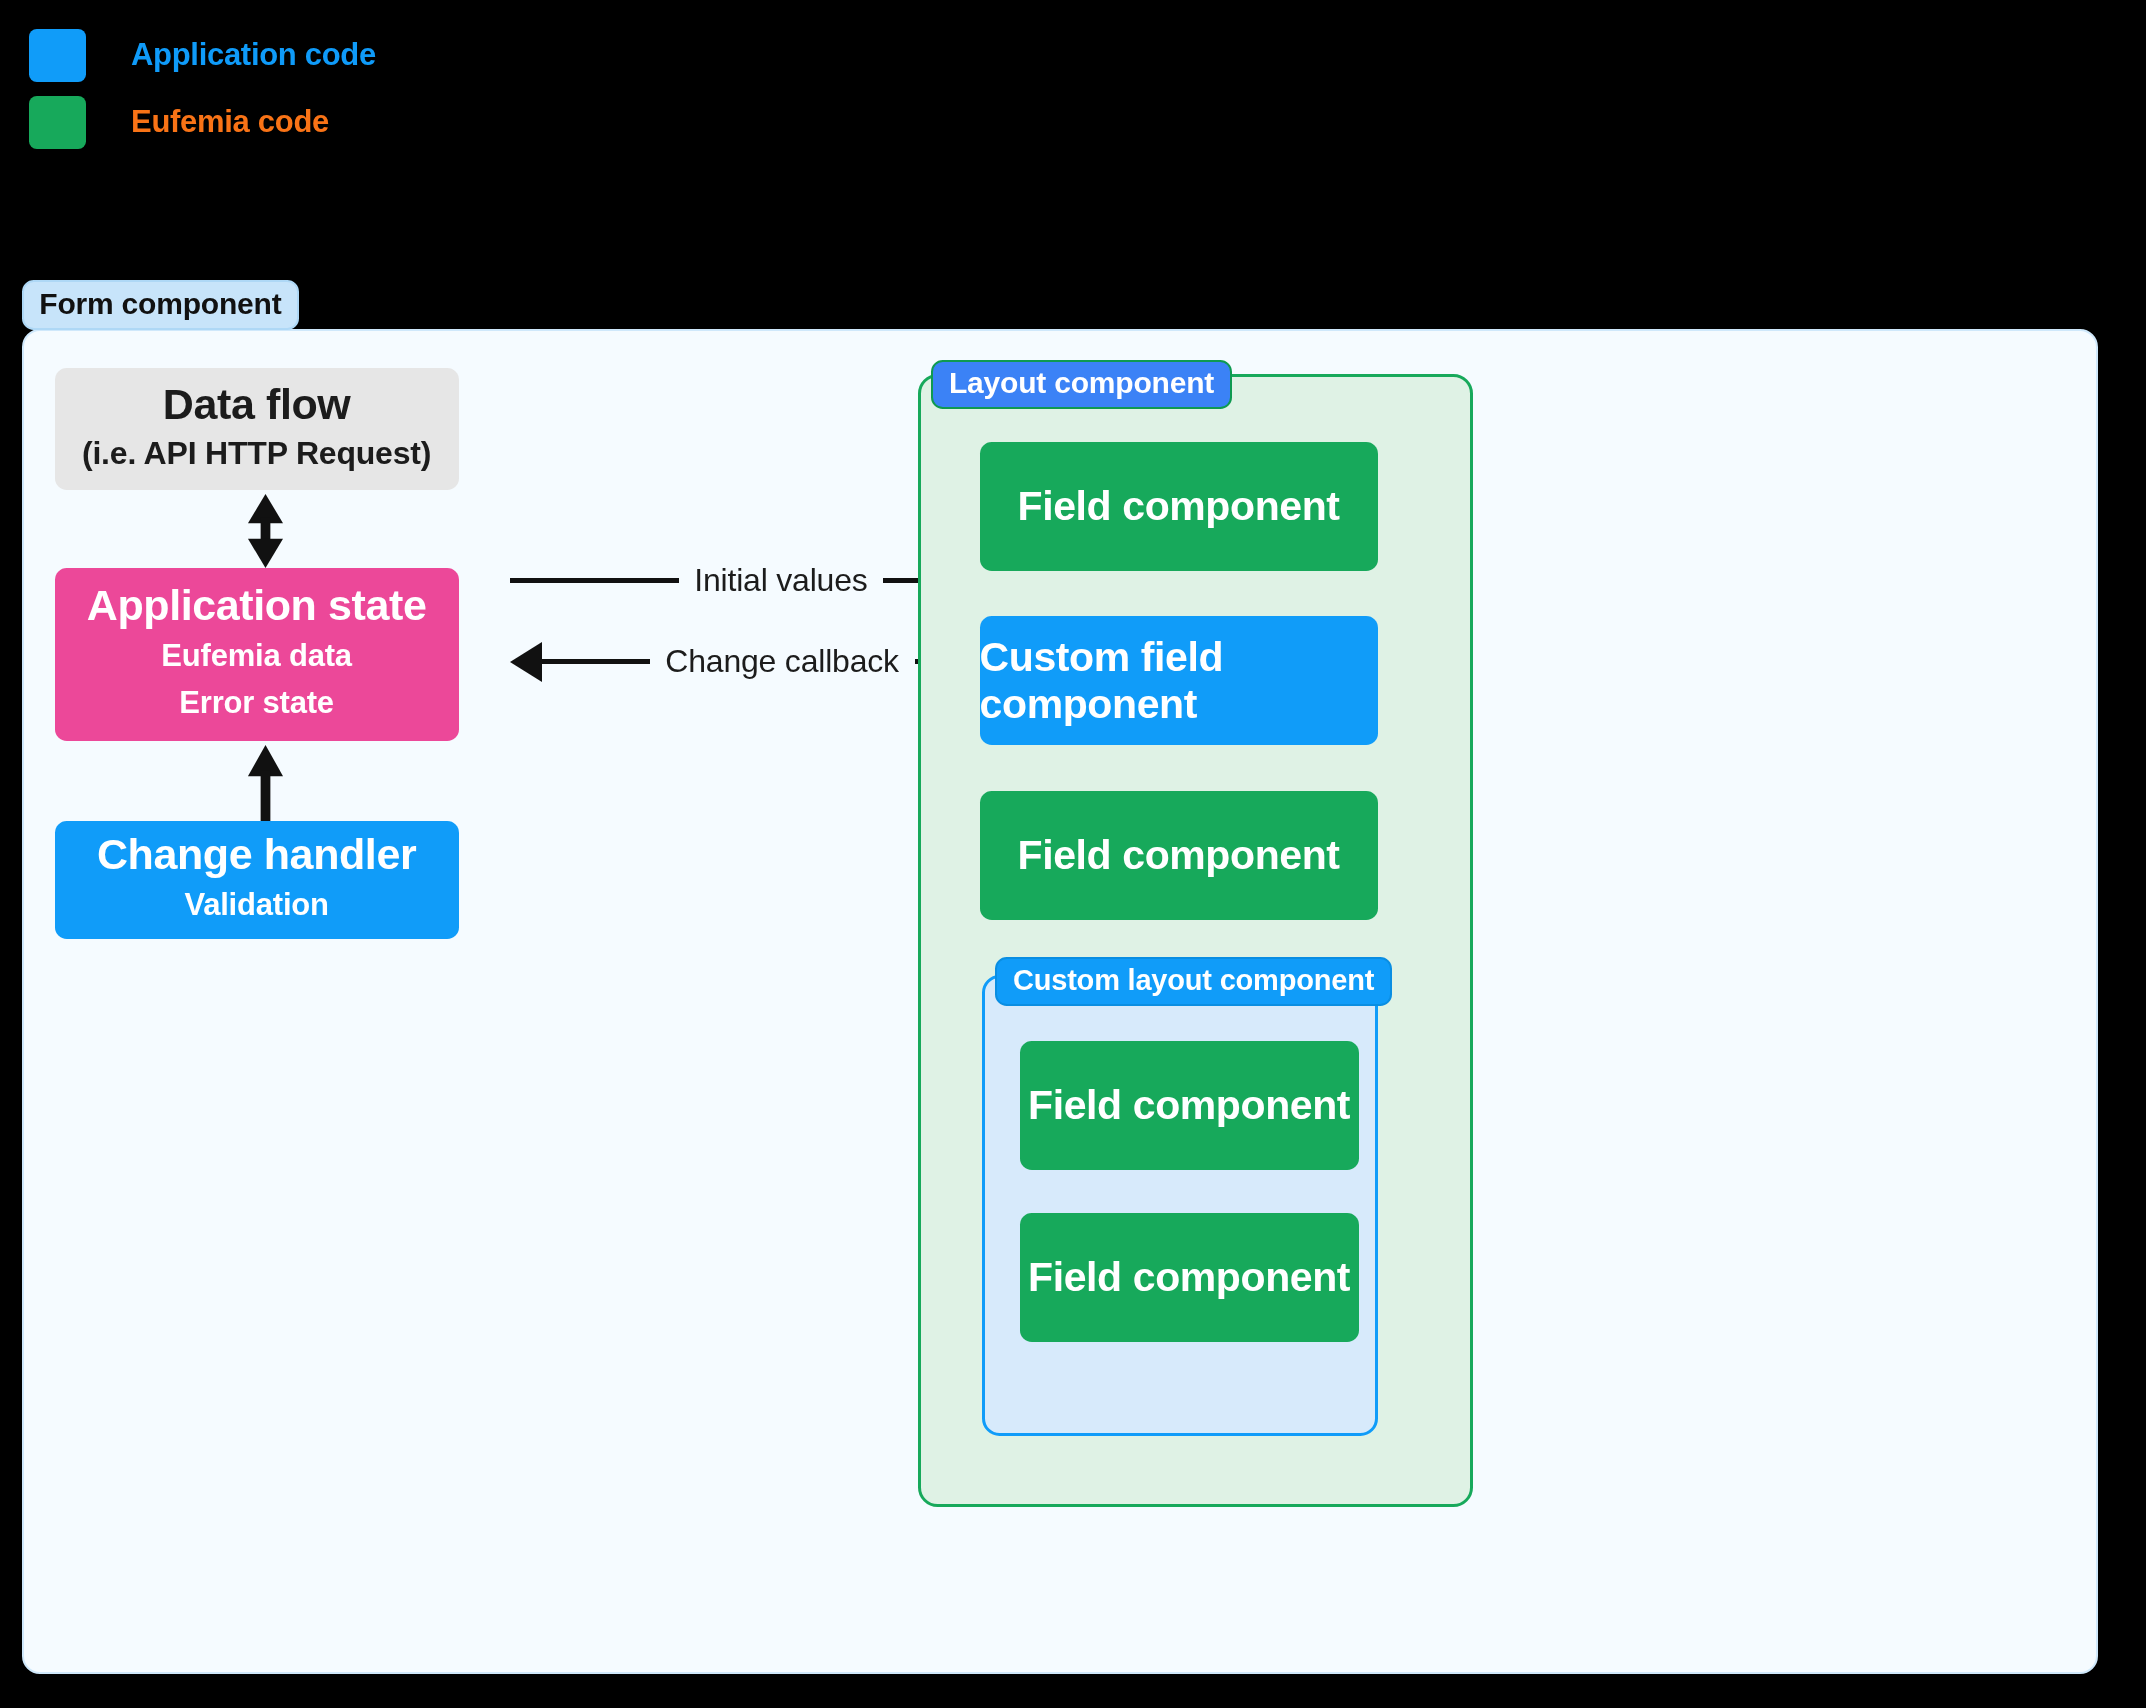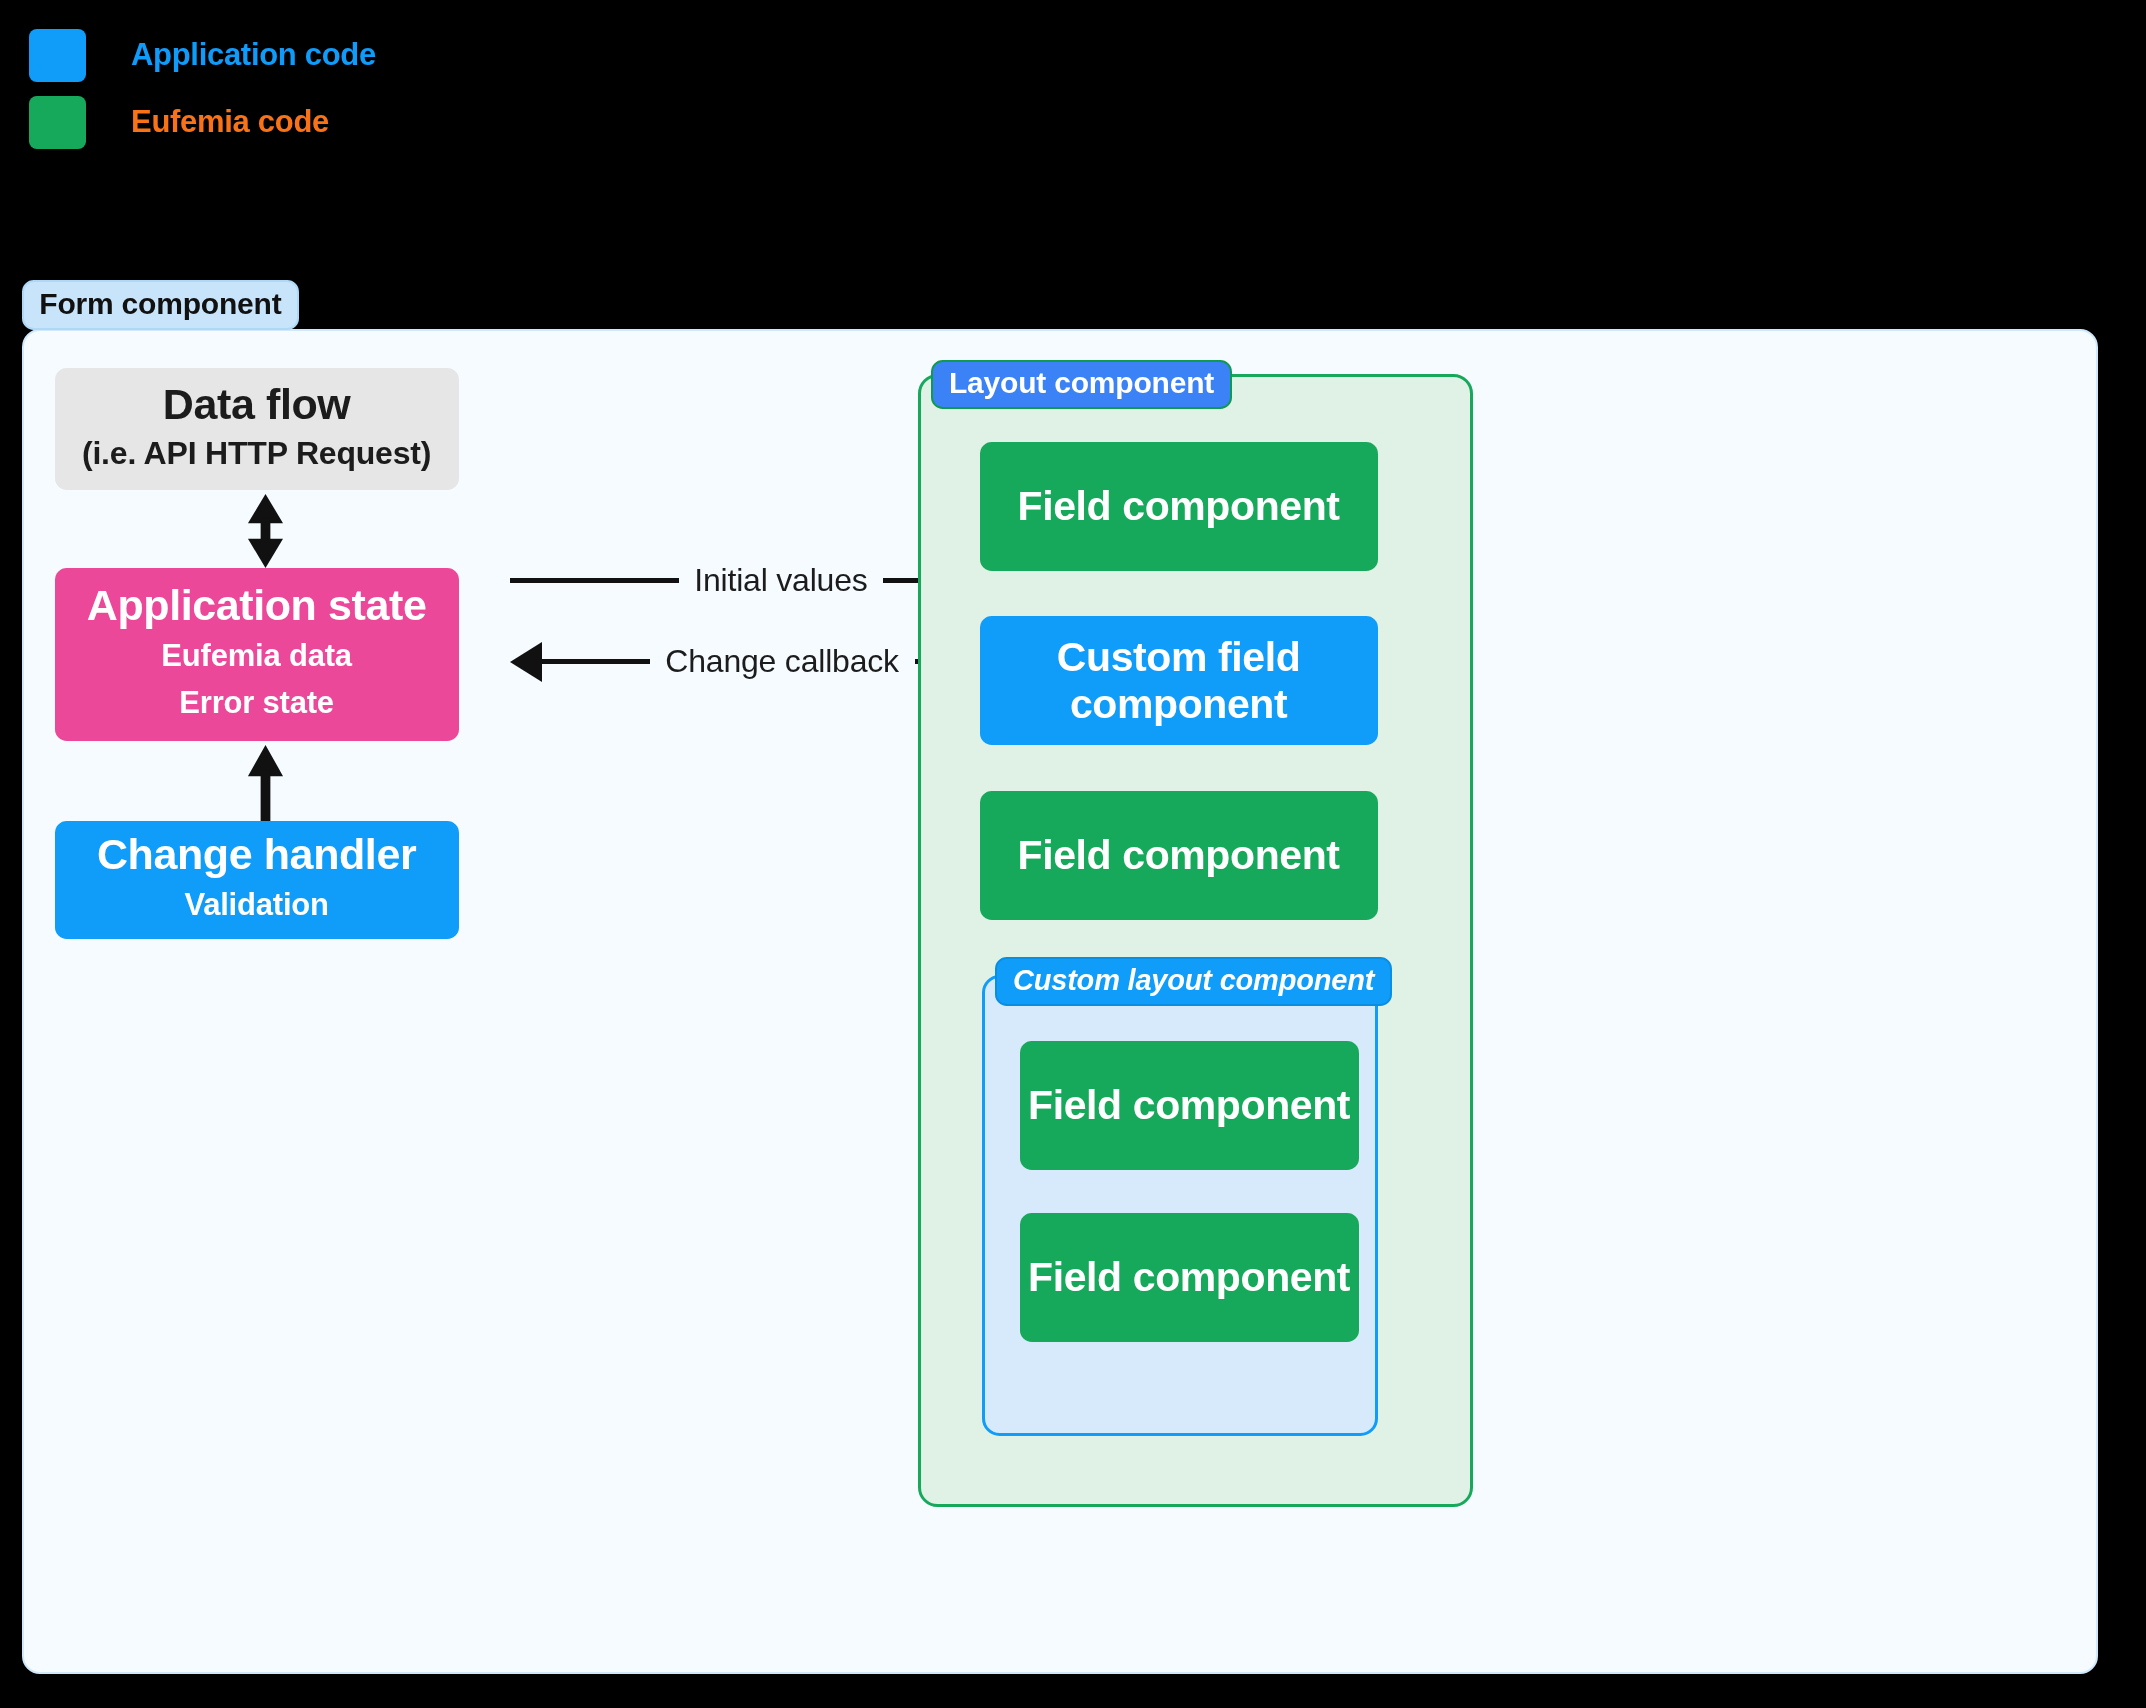--- a/index.html
+++ b/index.html
@@ -189,21 +189,20 @@
     position: absolute;
     box-sizing: border-box;
     border-radius: 11.8px;
     display: flex;
     align-items: center;
     justify-content: center;
     font-size: 41px;
     font-weight: 700;
     letter-spacing: -0.4px;
     color: #ffffff;
-    text-align: center;
   }
   .field.green { background: #17a95b; }
   .field.blue  { background: #109cf9; }
 
   #field-1 { left: 59px; top: 65px;  width: 398px; height: 129px; }
   #field-2 { left: 59px; top: 239px; width: 398px; height: 129px; }
   #field-3 { left: 59px; top: 414px; width: 398px; height: 129px; }
 
   
   #custom-layout-wrap {
@@ -212,21 +211,20 @@
     top: 580px;
     width: 396px;
     height: 482px;
   }
   #badge-custom-layout {
     left: 13.7px; top: 0px;
     background: #109cf9;
     border: 2.9px solid #0a8ee2;
     color: #ffffff;
     font-size: 29px;
-    font-style: italic;
   }
   #custom-layout-box {
     position: absolute;
     left: 0; top: 17.6px;
     width: 396px; height: 461px;
     box-sizing: border-box;
     background: #d7eafb;
     border: 3.9px solid #109cf9;
     border-radius: 17.6px;
   }

